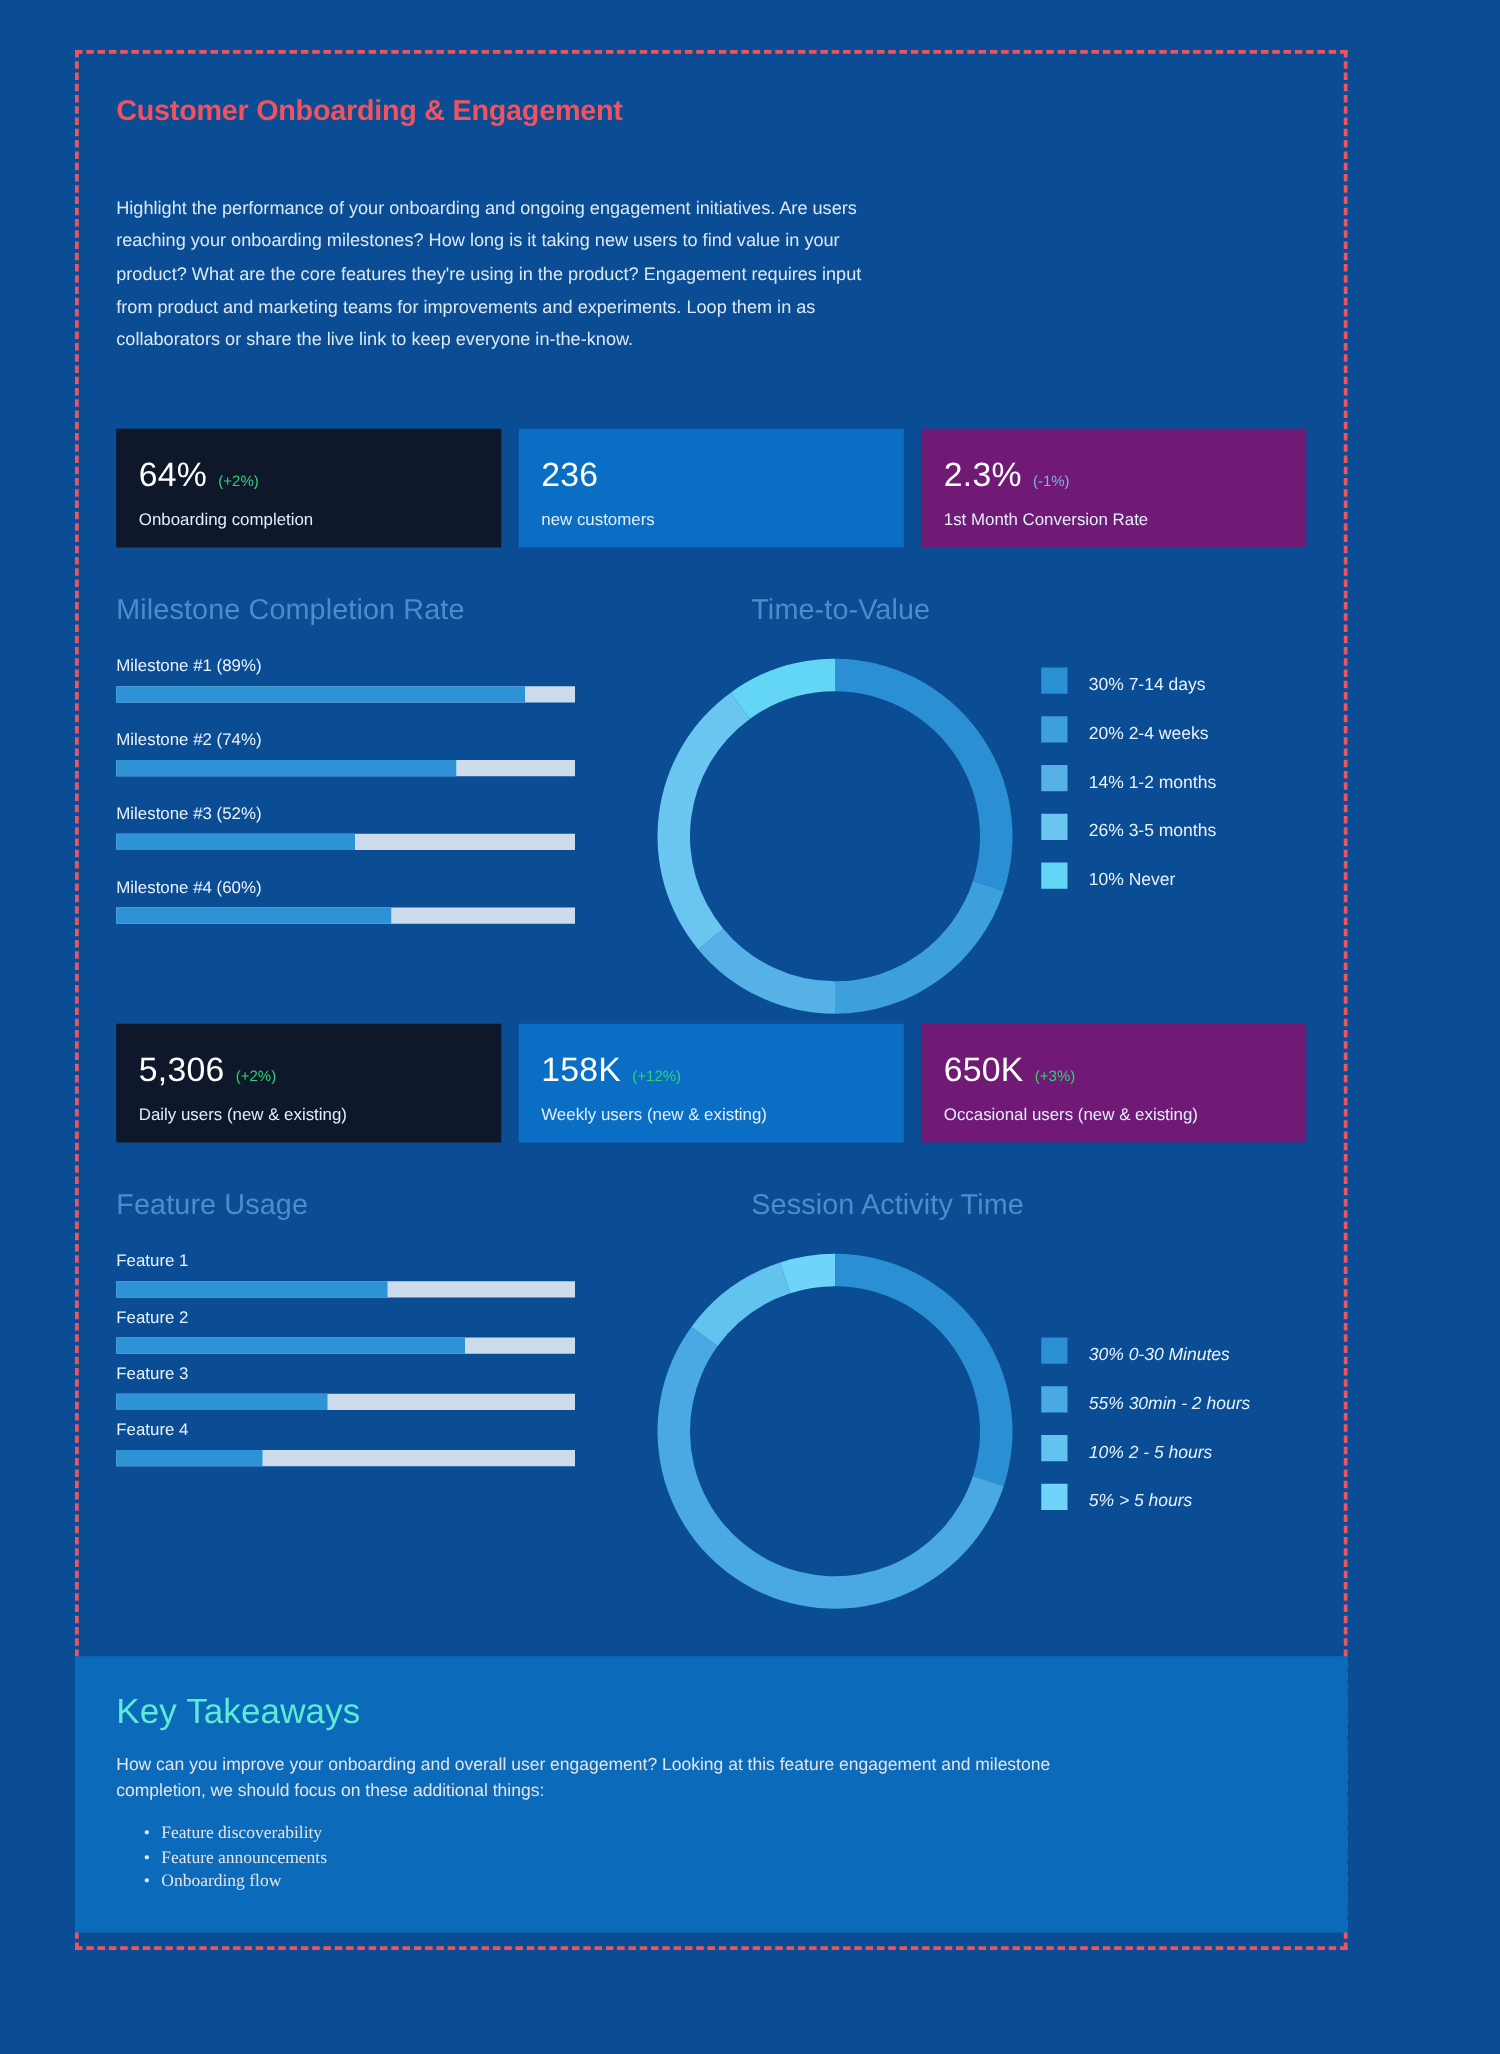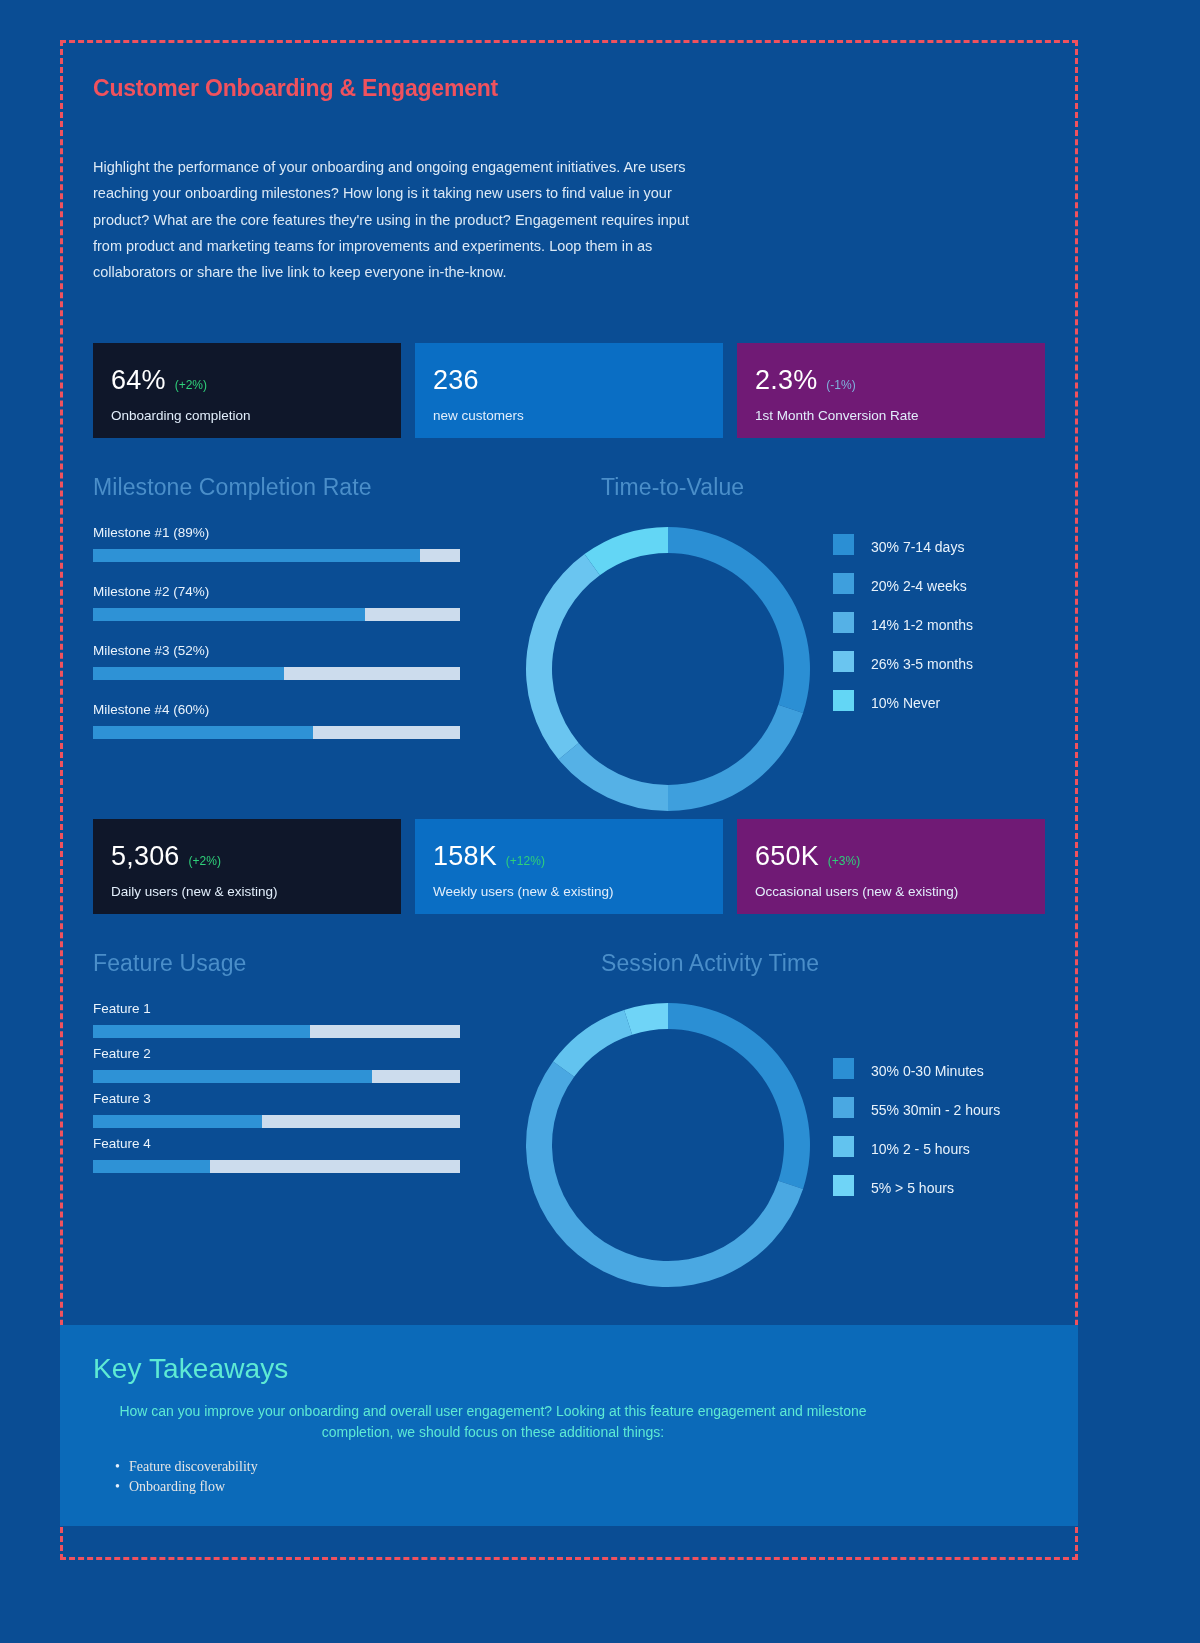--- a/index.html
+++ b/index.html
@@ -132,21 +132,21 @@
     width: 300px;
     height: 300px;
     margin-top: 18px;
     margin-left: 10px;
   }
   .legend {
     position: absolute;
     left: 325px;
     top: 60px;
   }
-  .legend.lower { top: 108px; }
+  .legend.lower { top: 120px; font-style: italic; }
   .legend-row {
     display: flex;
     align-items: flex-end;
     margin-bottom: 18px;
   }
   .legend-sw {
     width: 21px;
     height: 21px;
     margin-right: 17px;
   }
@@ -161,26 +161,25 @@
     background: #0b6ab9;
     margin-top: 30px;
     padding: 28px 33px 30px 33px;
   }
   .tk-title {
     color: #5eead4;
     font-size: 28px;
     letter-spacing: 0.1px;
   }
   .tk-body {
-    color: #5eead4;
+    color: #e5e5e5;
     font-size: 14px;
     line-height: 21px;
     margin-top: 16px;
     max-width: 800px;
-    text-align: center;
   }
   .tk-list {
     margin-top: 14px;
     padding-left: 24px;
   }
   .tk-list li {
     color: #e5e5e5;
     font-size: 14px;
     line-height: 19.5px;
     list-style: none;
@@ -388,16 +387,17 @@
       </div>
     </div>
 
   </div>
 
   <div class="takeaways">
     <div class="tk-title">Key Takeaways</div>
     <div class="tk-body">How can you improve your onboarding and overall user engagement? Looking at this feature engagement and milestone completion, we should focus on these additional things:</div>
     <ul class="tk-list">
       <li>Feature discoverability</li>
+      <li>Feature announcements</li>
       <li>Onboarding flow</li>
     </ul>
   </div>
 </div>
 
 </body></html>

